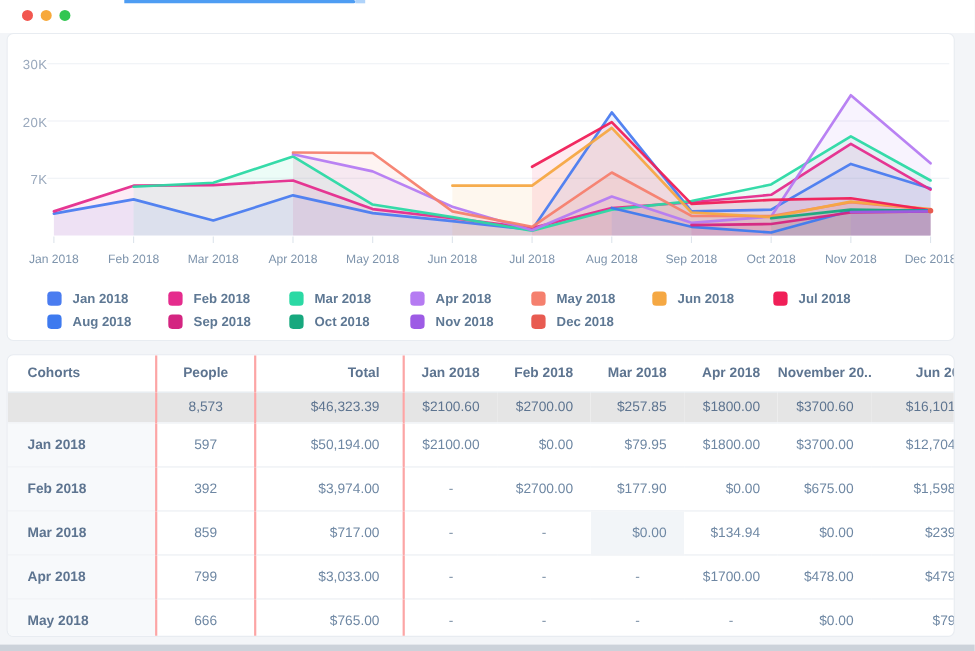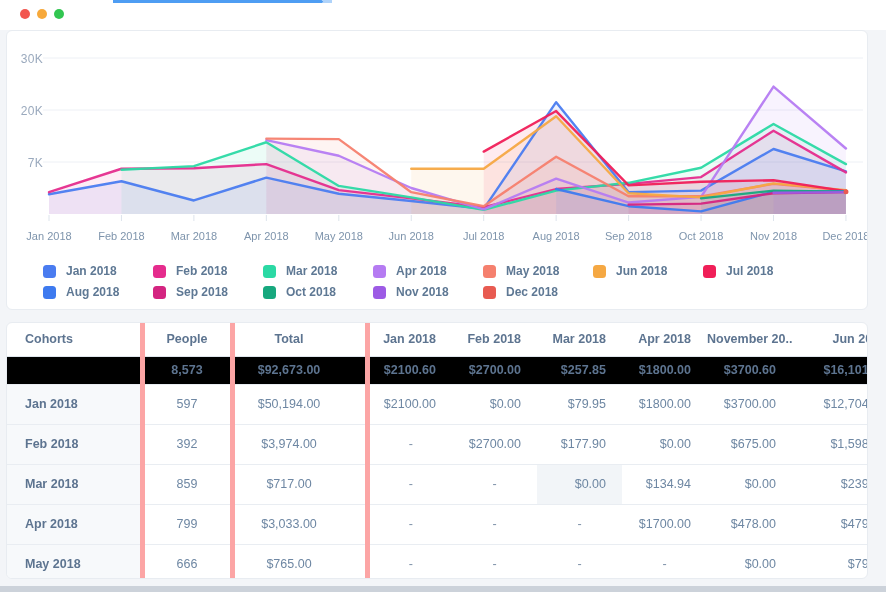--- a/index.html
+++ b/index.html
@@ -37,28 +37,28 @@
   .legend-item { position: absolute; display: flex; align-items: center; gap: 10px; cursor: pointer; }
   .legend-swatch { width: 13px; height: 13px; border-radius: 3.5px; flex: 0 0 auto; }
   .legend-label { font-size: 12px; font-weight: bold; color: #5e7894; white-space: nowrap; }
   
   table { border-collapse: collapse; table-layout: fixed; width: 895px; }
   th, td {
     font-size: 12.5px; color: #6e87a3; white-space: nowrap; overflow: hidden;
     border-bottom: 1px solid #e9edf2;
   }
   th { height: 33px; font-weight: bold; color: #5d7490; border-bottom: 1px solid #dfe6ec; }
-  tr.summary td { height: 28px; font-weight: bold; color: #5d7490; background: #000000; }
+  tr.summary td { height: 28px; font-weight: normal; color: #5d7490; background: #e5e5e5; }
   tr.datarow td { height: 40px; }
   td.cohort, th.cohort { text-align: left; padding-left: 18px; font-weight: bold; color: #5d7490; }
   tr.datarow td.cohort { background: #f7f9fb; }
-  .col-sep { border-right: 5px solid #fca5a5; }
+  .col-sep { border-right: 2px solid #fca5a5; }
   .al-c { text-align: center; }
   .al-r { text-align: right; padding-right: 16px; }
-  td.pad-total, th.pad-total { padding-right: 21px; text-align: center; }
+  td.pad-total, th.pad-total { padding-right: 21px; }
   td.dash { text-align: center; padding-right: 0; color: #7e92a8; }
   td.hl { background: #f2f5f8; }
   tr.datarow { cursor: pointer; }
 </style>
 </head>
 <body>
 
 <div class="chrome">
   <div class="traffic">
     <button class="light" id="tl-0" style="background: rgb(242, 86, 79);"></button>
@@ -193,21 +193,21 @@
           <th class="al-r" style="width: 85px;">Mar 2018</th>
           <th class="al-r" style="width: 85px;">Apr 2018</th>
           <th class="al-r" style="width: 85px;">November 20...</th>
           <th class="al-r" style="width: 110px;">Jun 2018</th>
         </tr>
       </thead>
     <tbody id="tbody">
         <tr class="summary">
           <td class="cohort col-sep"></td>
           <td class="al-c col-sep">8,573</td>
-          <td class="al-r pad-total col-sep">$92,673.00</td>
+          <td class="al-r pad-total col-sep">$46,323.39</td>
           <td class="al-r">$2100.60</td>
           <td class="al-r">$2700.00</td>
           <td class="al-r">$257.85</td>
           <td class="al-r">$1800.00</td>
           <td class="al-r">$3700.60</td>
           <td class="al-r">$16,101.59</td>
         </tr>
         <tr class="datarow">
           <td class="cohort col-sep">Jan 2018</td>
           <td class="al-c col-sep">597</td>

